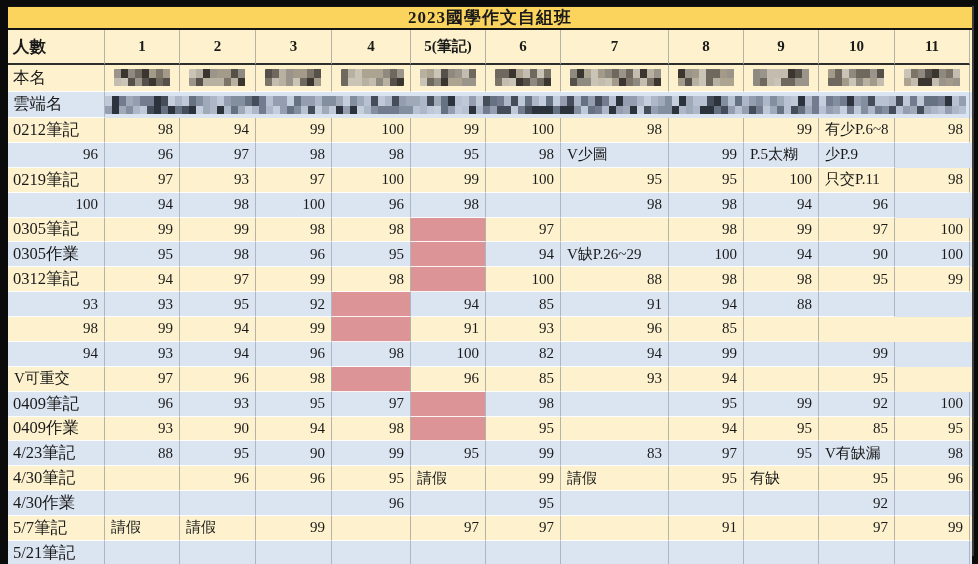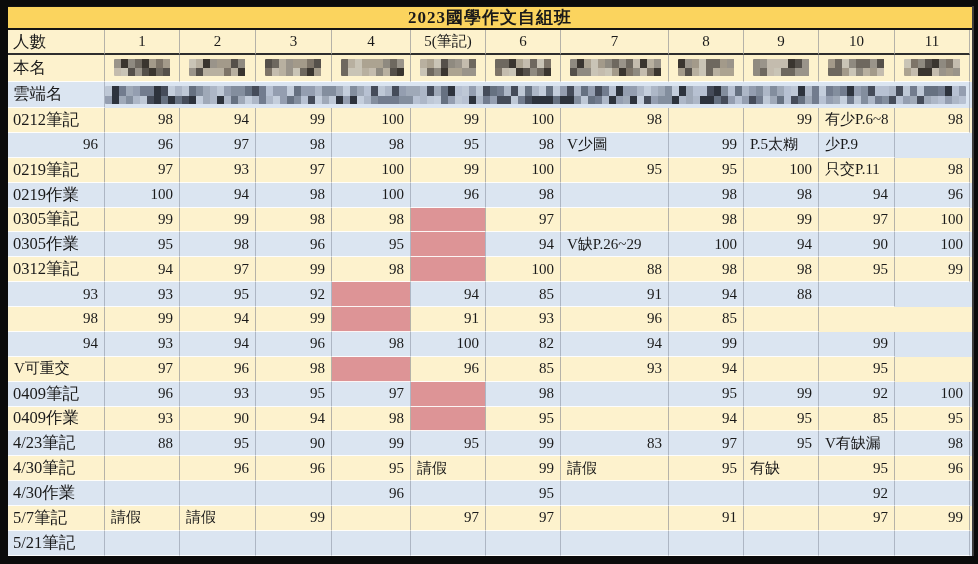--- a/index.html
+++ b/index.html
@@ -17,21 +17,21 @@
   .title-row {
     height:24px; background:var(--title-bg,#fbd45e);
     border-top:1px solid #141414; border-bottom:2px solid #141414;
     display:flex; align-items:center; justify-content:center;
     font-weight:bold; font-size:17px; letter-spacing:1px;
   }
   .grid-row {
     display:grid;
     grid-template-columns:97px 75px 76px 76px 79px 75px 75px 108px 75px 75px 76px 75px;
   }
-  .header-row { height:25px; }
+  .header-row { height:35px;font-weight:bold; }
   .header-row .cell { justify-content:center; border-bottom:2px solid #2e2e2e; font-size:15px; }
   .name-row { height:26.5px; position:relative; }
   .data-row { height:24.88px; }
   .cell {
     position:relative; display:flex; align-items:center;
     border-right:1px solid #b5b2a8; border-bottom:1px solid rgba(255,255,255,.9);
     overflow:hidden; white-space:nowrap; font-size:15px; padding:0 6px;
   }
   .r-blue .cell { border-right-color:#adb6c4; }
   .cell.num { justify-content:flex-end; }
@@ -375,21 +375,20 @@
           <div class="cell num">100</div>
           <div class="cell num">99</div>
           <div class="cell num">100</div>
           <div class="cell num">95</div>
           <div class="cell num">95</div>
           <div class="cell num">100</div>
           <div class="cell txt">只交P.11</div>
           <div class="cell num">98</div>
         </div>
         <div class="grid-row data-row r-blue">
-          <div class="cell label-cell">0219作業</div>
           <div class="cell num">100</div>
           <div class="cell num">94</div>
           <div class="cell num">98</div>
           <div class="cell num">100</div>
           <div class="cell num">96</div>
           <div class="cell num">98</div>
           <div class="cell txt"></div>
           <div class="cell num">98</div>
           <div class="cell num">98</div>
           <div class="cell num">94</div>

